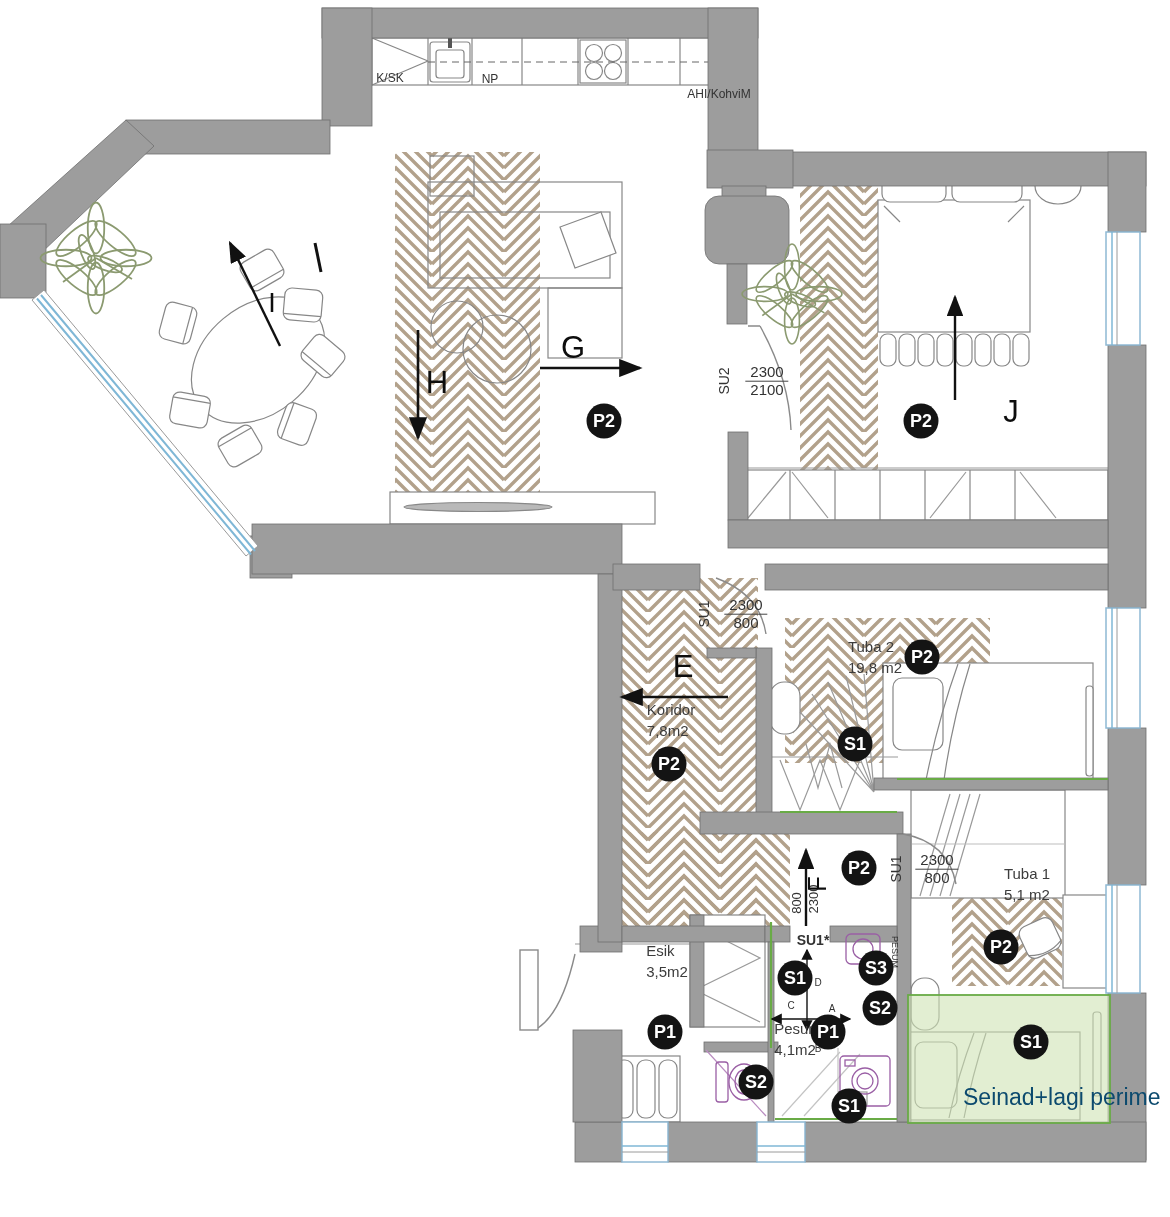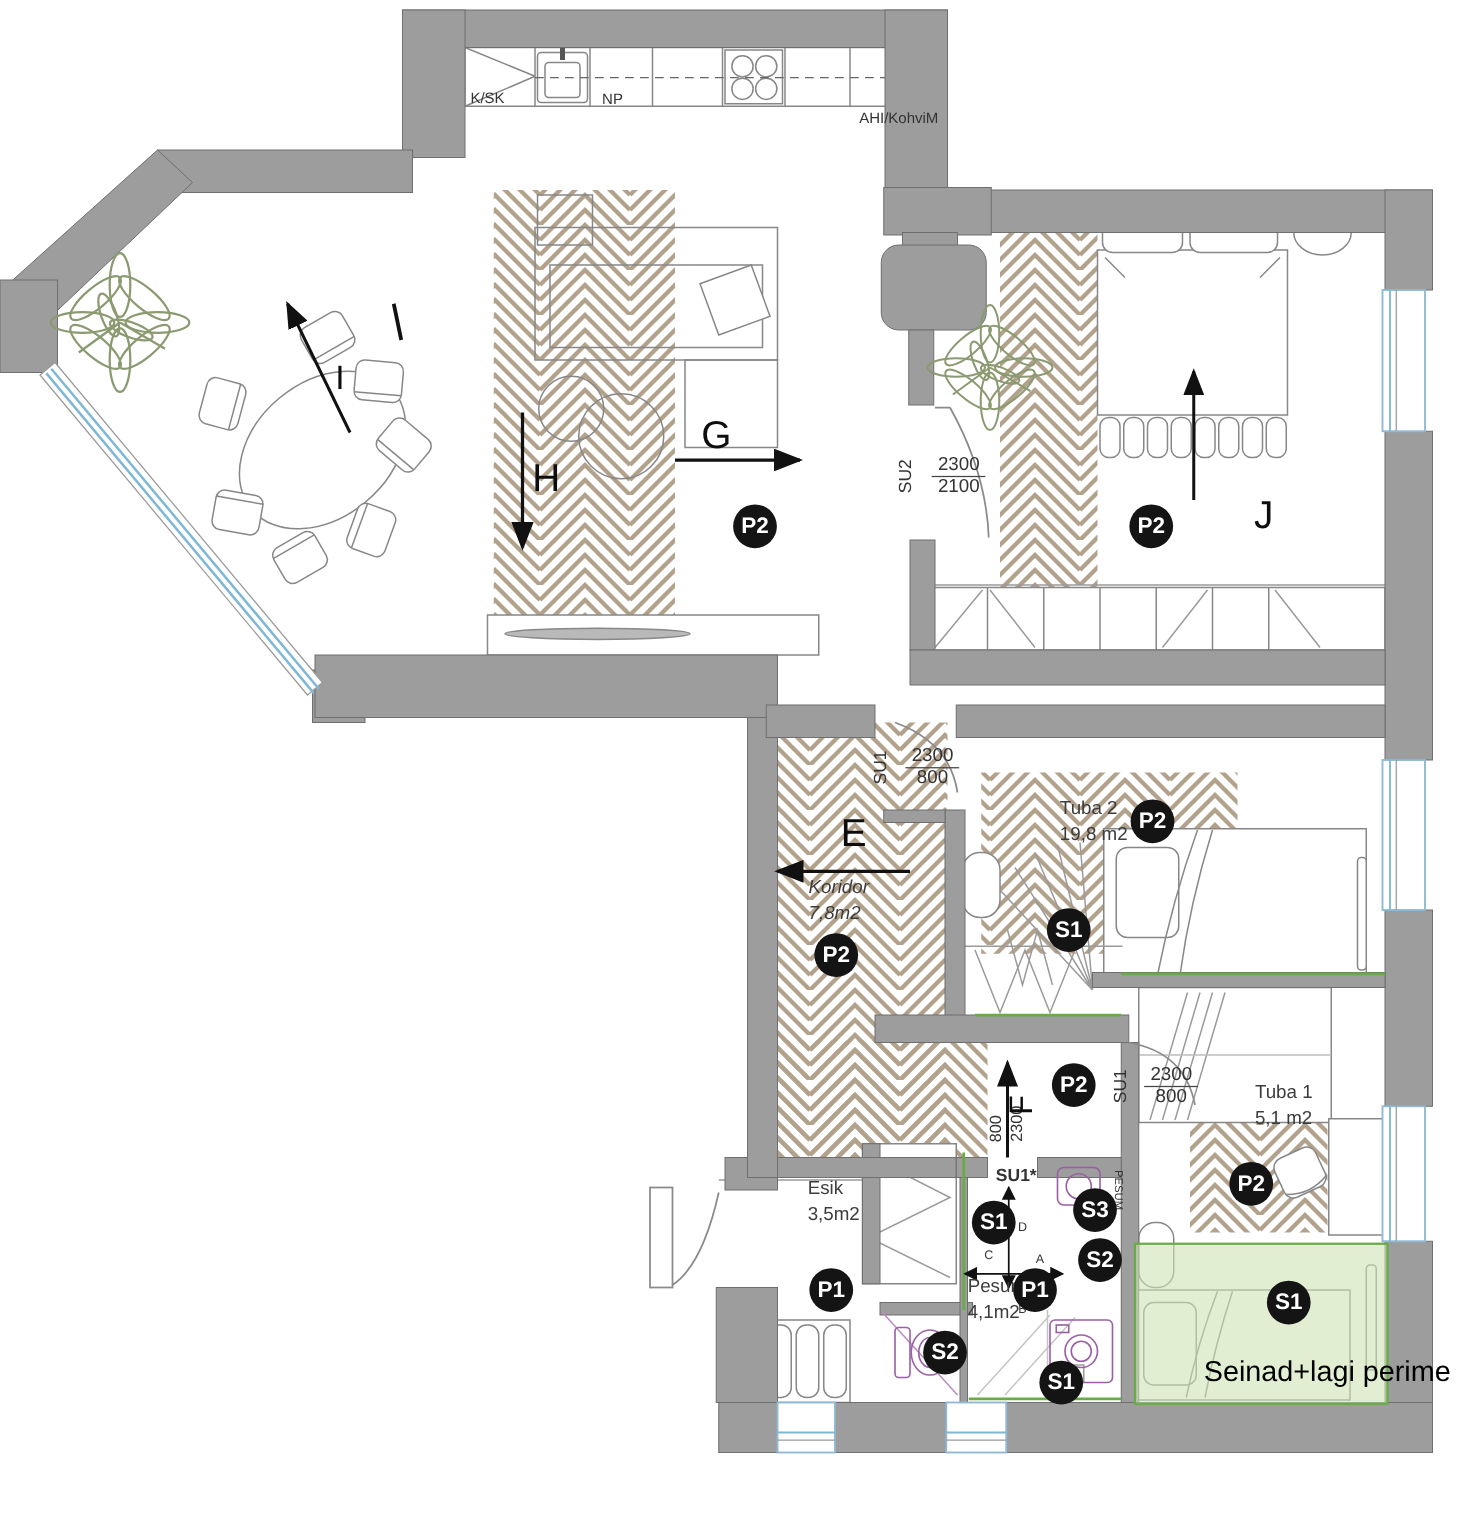--- a/index.html
+++ b/index.html
@@ -16,21 +16,21 @@
            transform:translate(-50%,-50%);white-space:nowrap;z-index:4;}
   .dcode{position:absolute;color:#333;font-size:14px;transform:translate(-50%,-50%) rotate(-90deg);
          white-space:nowrap;z-index:4;}
   .frac{position:absolute;color:#333;font-size:15px;line-height:1.12;text-align:center;
         transform:translate(-50%,-50%);z-index:4;}
   .frac .top{display:block;border-bottom:1.4px solid #444;padding:0 5px;}
   .frac .bot{display:block;}
   .rdim{position:absolute;color:#333;font-size:13px;transform:translate(-50%,-50%) rotate(-90deg);
         white-space:nowrap;z-index:4;}
   .slbl{position:absolute;color:#333;transform:translate(-50%,-50%);white-space:nowrap;z-index:4;}
-  .note{position:absolute;color:#000000;font-size:23px;transform:translateY(-50%);
+  .note{position:absolute;color:#0c4a6e;font-size:23px;transform:translateY(-50%);
         white-space:nowrap;z-index:6;}
 </style>
 </head>
 <body>
 
 <div class="stage">
 
 <svg width="1170" height="1217" viewBox="0 0 1170 1217">
   <defs>
     <pattern id="hb" width="72" height="36" patternUnits="userSpaceOnUse">
@@ -335,21 +335,21 @@
       <div class="seclbl" style="left: 272px; top: 303px; font-size: 27px;">I</div>
       <div class="seclbl" style="left: 573px; top: 348px; font-size: 31px;">G</div>
       <div class="seclbl" style="left: 437px; top: 383px; font-size: 31px;">H</div>
       <div class="seclbl" style="left: 683px; top: 667px; font-size: 31px;">E</div>
       <div class="seclbl" style="left: 817px; top: 884px; font-size: 26px; transform: translate(-50%, -50%) rotate(-90deg);">F</div>
       <div class="seclbl" style="left: 1011px; top: 412px; font-size: 31px;">J</div>
       <div class="roomlbl" style="left: 875px; top: 658px;">
         <div>Tuba 2</div>
         <div>19,8 m2</div>
       </div>
-      <div class="roomlbl" style="left: 671px; top: 721px; font-style: italic;">
+      <div class="roomlbl" style="left: 671px; top: 721px;">
         <div>Koridor</div>
         <div>7,8m2</div>
       </div>
       <div class="roomlbl" style="left: 1027px; top: 885px;">
         <div>Tuba 1</div>
         <div>5,1 m2</div>
       </div>
       <div class="roomlbl" style="left: 667px; top: 962px;">
         <div>Esik</div>
         <div>3,5m2</div>

